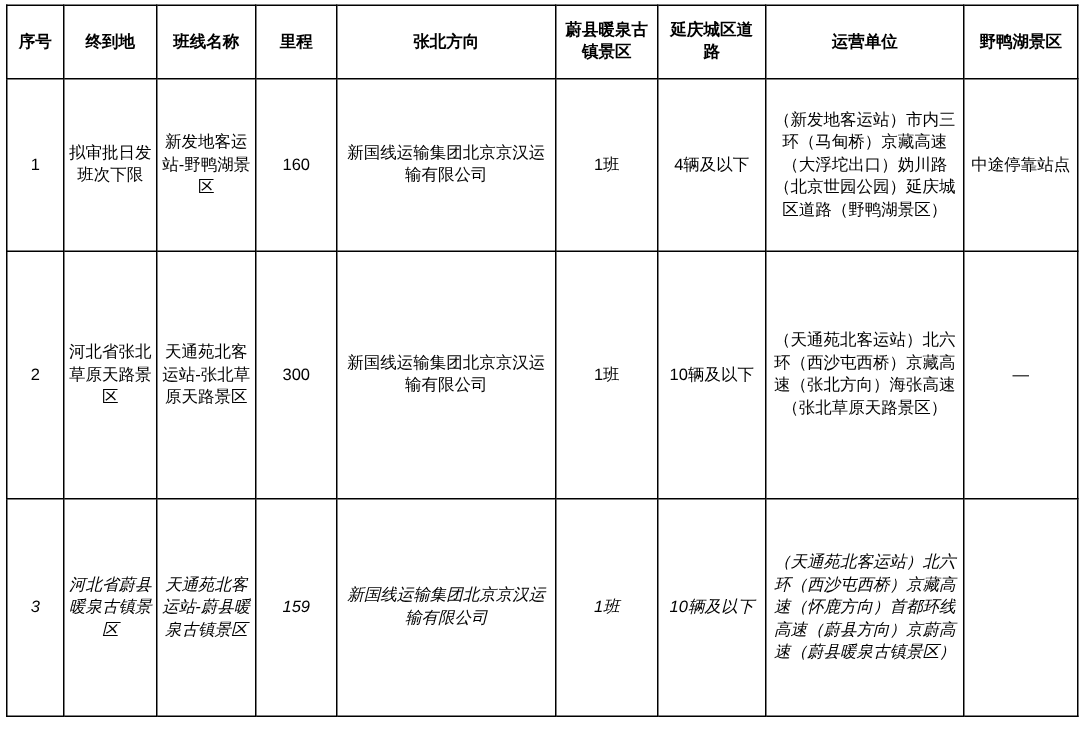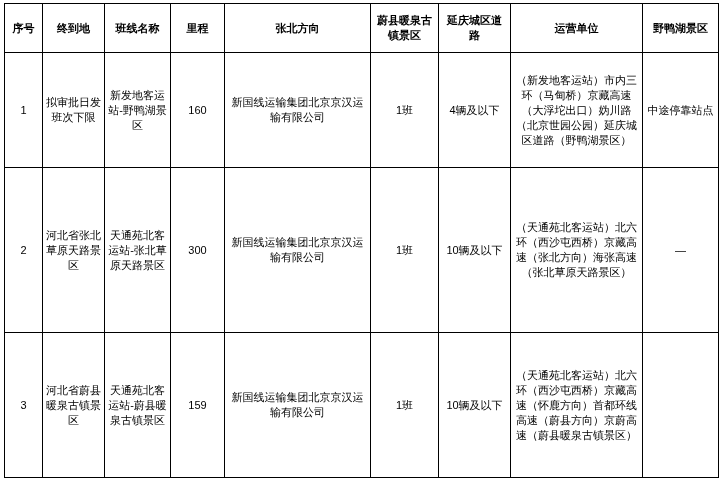--- a/index.html
+++ b/index.html
@@ -54,21 +54,21 @@
   .col-line     { width: 66px; }
   .col-mileage  { width: 54px; }
   .col-operator { width: 146px; }
   .col-daily    { width: 68px; }
   .col-vehicle  { width: 72px; }
   .col-route    { width: 132px; }
   .col-stop     { width: 76px; }
 
   tbody tr.row-1 td { height: 110px; }
   tbody tr.row-2 td { height: 160px; }
-  tbody tr.row-3 td { height: 140px; }
+  tbody tr.row-3 td { height: 140px; font-style: italic; }
 
   td.cell-route,
   td.cell-line,
   td.cell-dest,
   td.cell-operator,
   td.cell-stop {
     text-align: center;
   }
   .dash {
     font-size: 12px;

